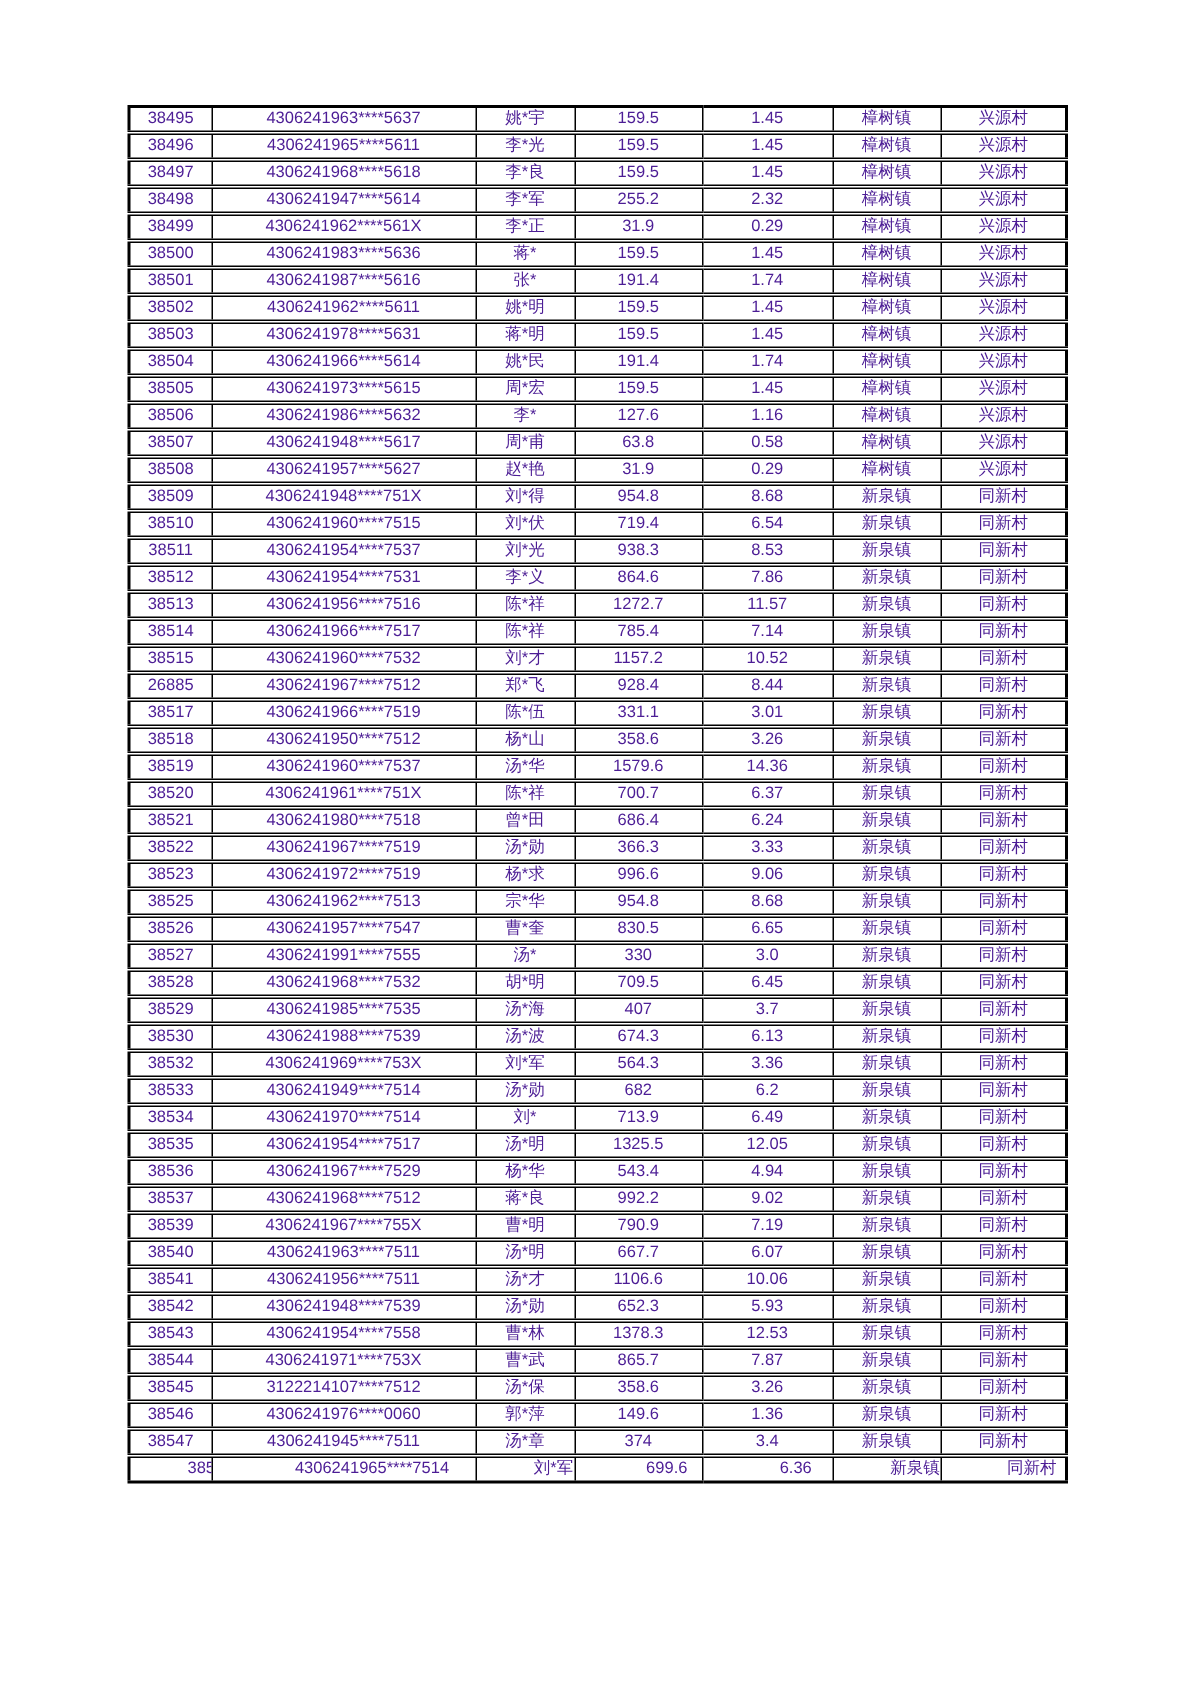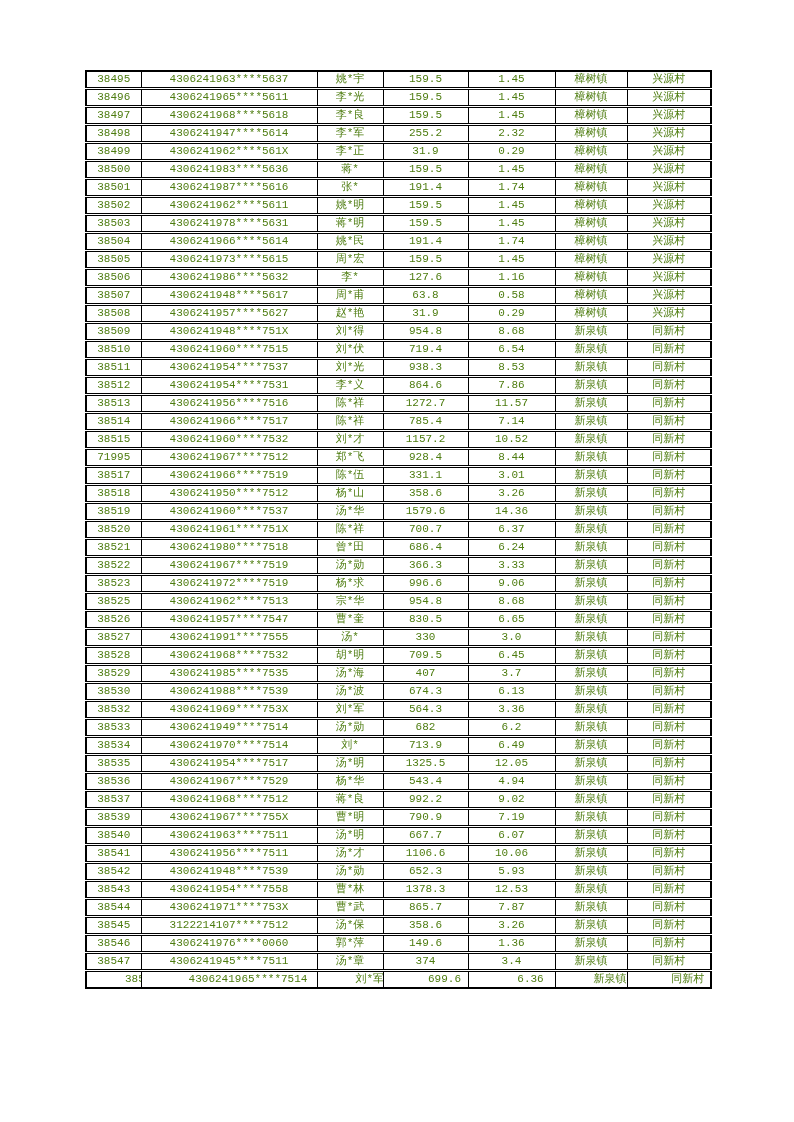--- a/index.html
+++ b/index.html
@@ -5,22 +5,22 @@
   html, body {
     margin: 0;
     padding: 0;
     background: #ffffff;
   }
   .page {
     position: relative;
     width: 794px;
     height: 1122px;
     background: #ffffff;
-    font-family: Liberation Mono, monospace;
-    color: #4d7c0f;
+    font-family: Liberation Sans, sans-serif;
+    color: #4c1d95;
     overflow: hidden;
   }
   table.data-table {
     position: absolute;
     left: 85px;
     top: 70px;
     width: 625px;
     border-collapse: collapse;
     table-layout: fixed;
     border-left: 2px solid #000;
@@ -248,21 +248,21 @@
         <tr>
           <td>38515</td>
           <td>4306241960****7532</td>
           <td>刘*才</td>
           <td>1157.2</td>
           <td>10.52</td>
           <td>新泉镇</td>
           <td>同新村</td>
         </tr>
         <tr>
-          <td>71995</td>
+          <td>26885</td>
           <td>4306241967****7512</td>
           <td>郑*飞</td>
           <td>928.4</td>
           <td>8.44</td>
           <td>新泉镇</td>
           <td>同新村</td>
         </tr>
         <tr>
           <td>38517</td>
           <td>4306241966****7519</td>

